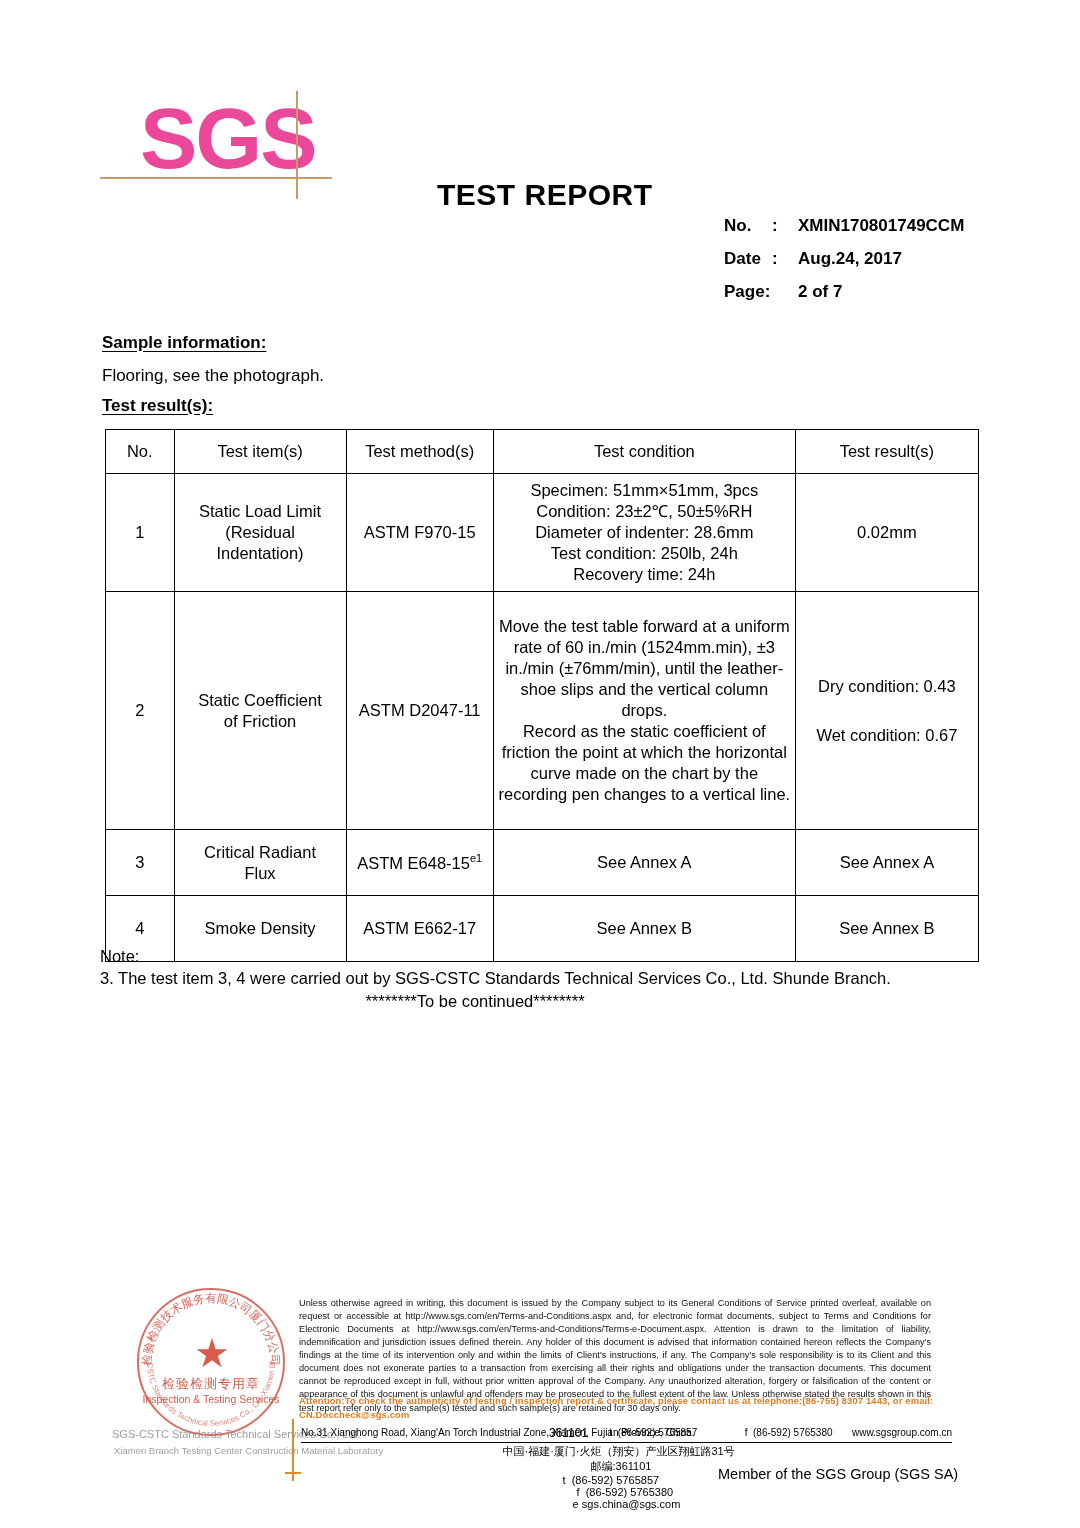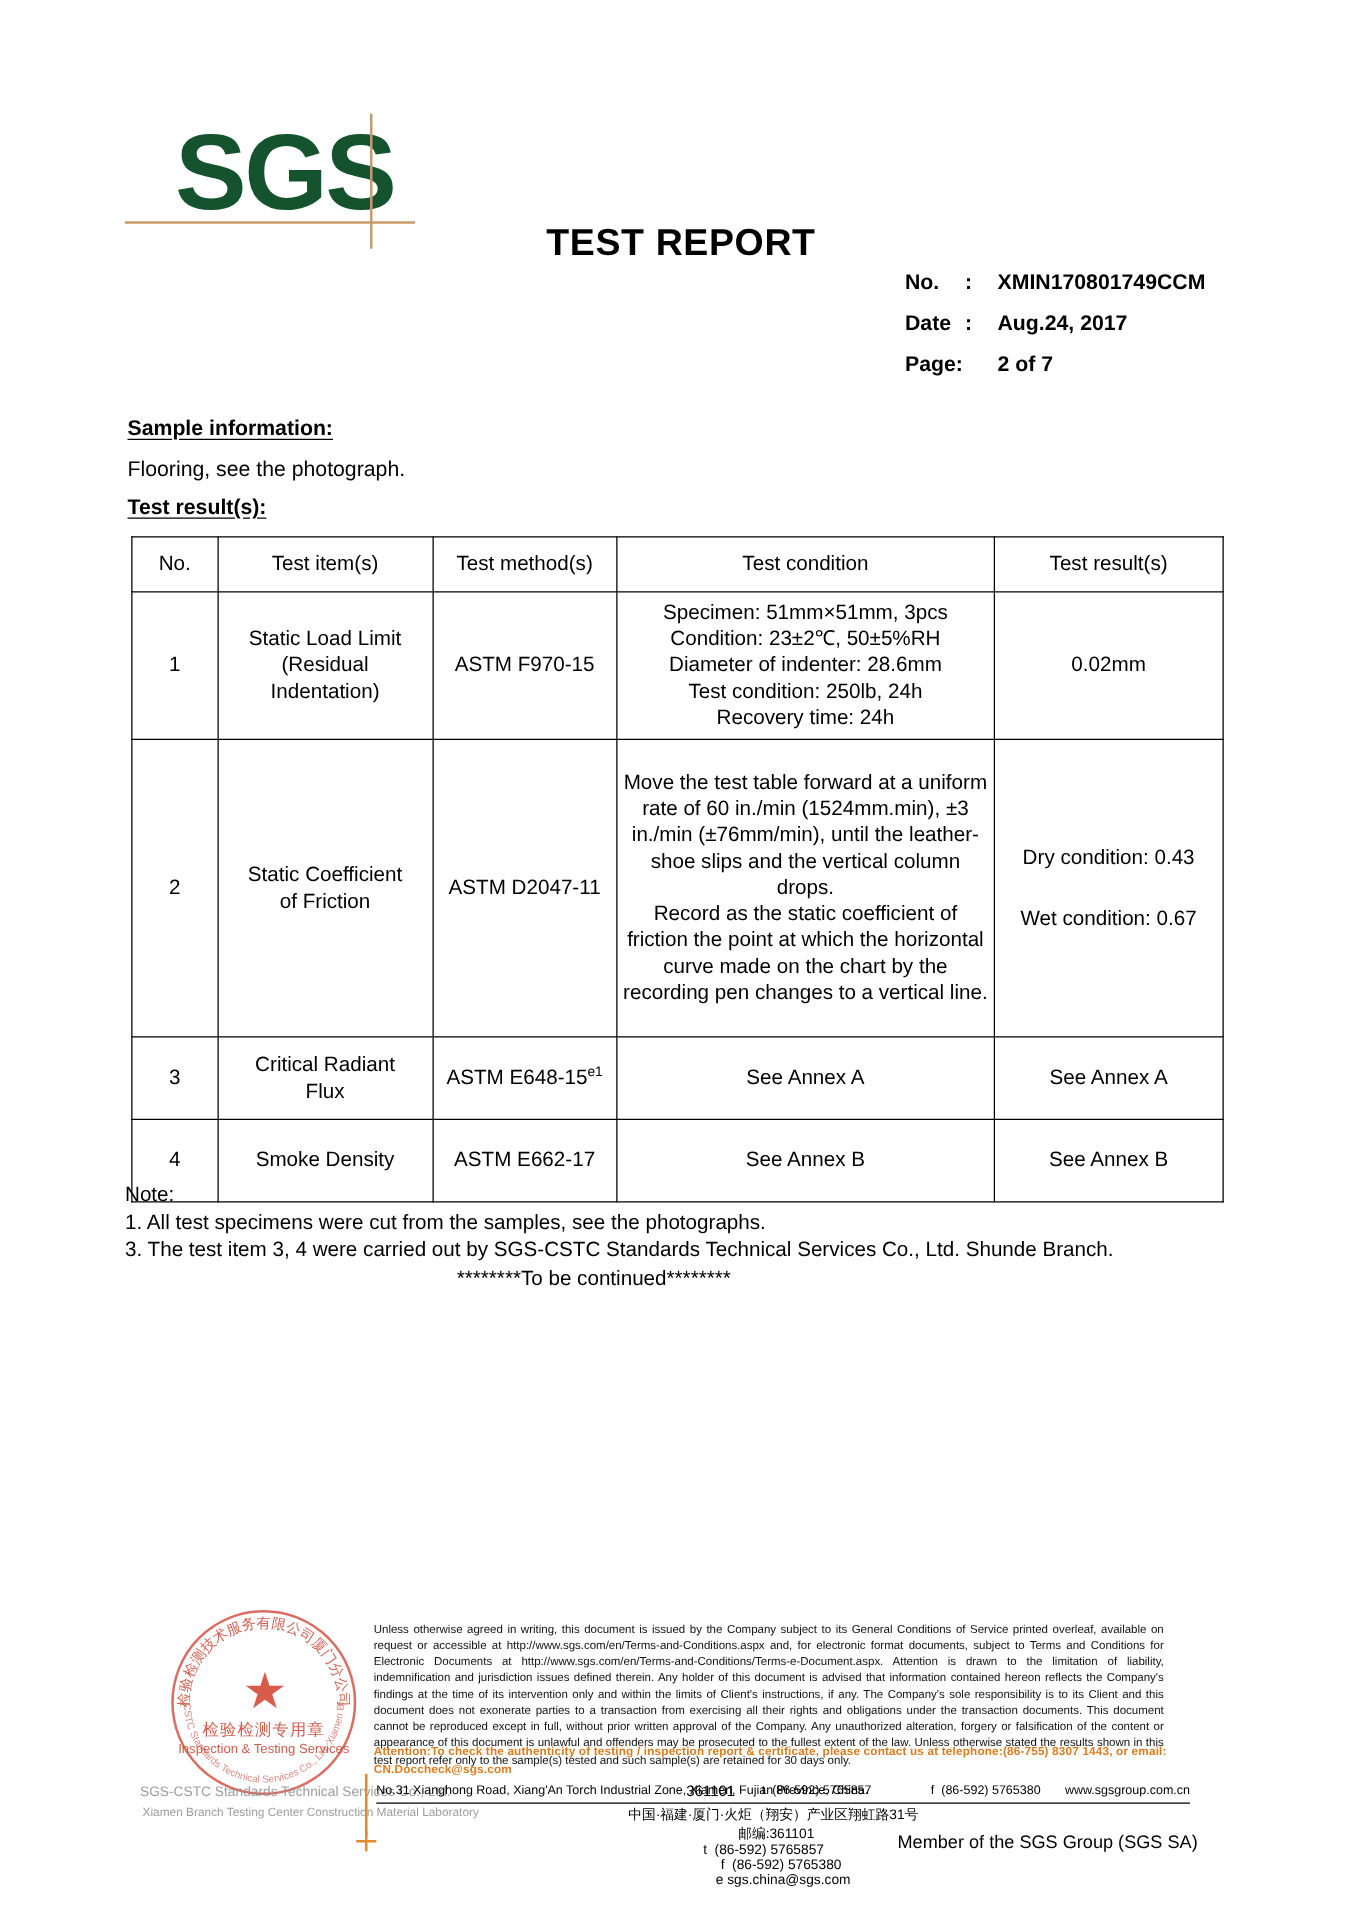--- a/index.html
+++ b/index.html
@@ -24,21 +24,21 @@
     position: absolute;
     left: 140px; top: 95px;
     width: 200px; height: 120px;
   }
   .logo-text {
     position: absolute;
     left: 0; top: 0;
     font-family: "Liberation Sans", sans-serif;
     font-size: 86px;
     font-weight: bold;
-    color: #14532d;
+    color: #ec4899;
     letter-spacing: -2px;
     line-height: 1;
   }
   .logo-vline {
     position: absolute;
     left: 156px; top: -4px;
     width: 2px; height: 108px;
     background: #c79a6b;
   }
   .logo-hline {
@@ -367,21 +367,20 @@
       <td>Smoke Density</td>
       <td>ASTM E662-17</td>
       <td>See Annex B</td>
       <td>See Annex B</td>
     </tr>
   </tbody>
 </table>
 
 <div class="notes">
   <div>Note:</div>
-  <div>1. All test specimens were cut from the samples, see the photographs.</div>
   <div>3. The test item 3, 4 were carried out by SGS-CSTC Standards Technical Services Co., Ltd. Shunde Branch.</div>
   <div class="continued">********To be continued********</div>
 </div>
 
 <div class="stamp-area">
   <div class="stamp-circle"></div>
   <svg class="stamp-arc" viewBox="0 0 148 148">
     <defs>
         <path id="arcTop" d="M 14,74 A 60,60 0 0 1 134,74"></path>
       </defs>

